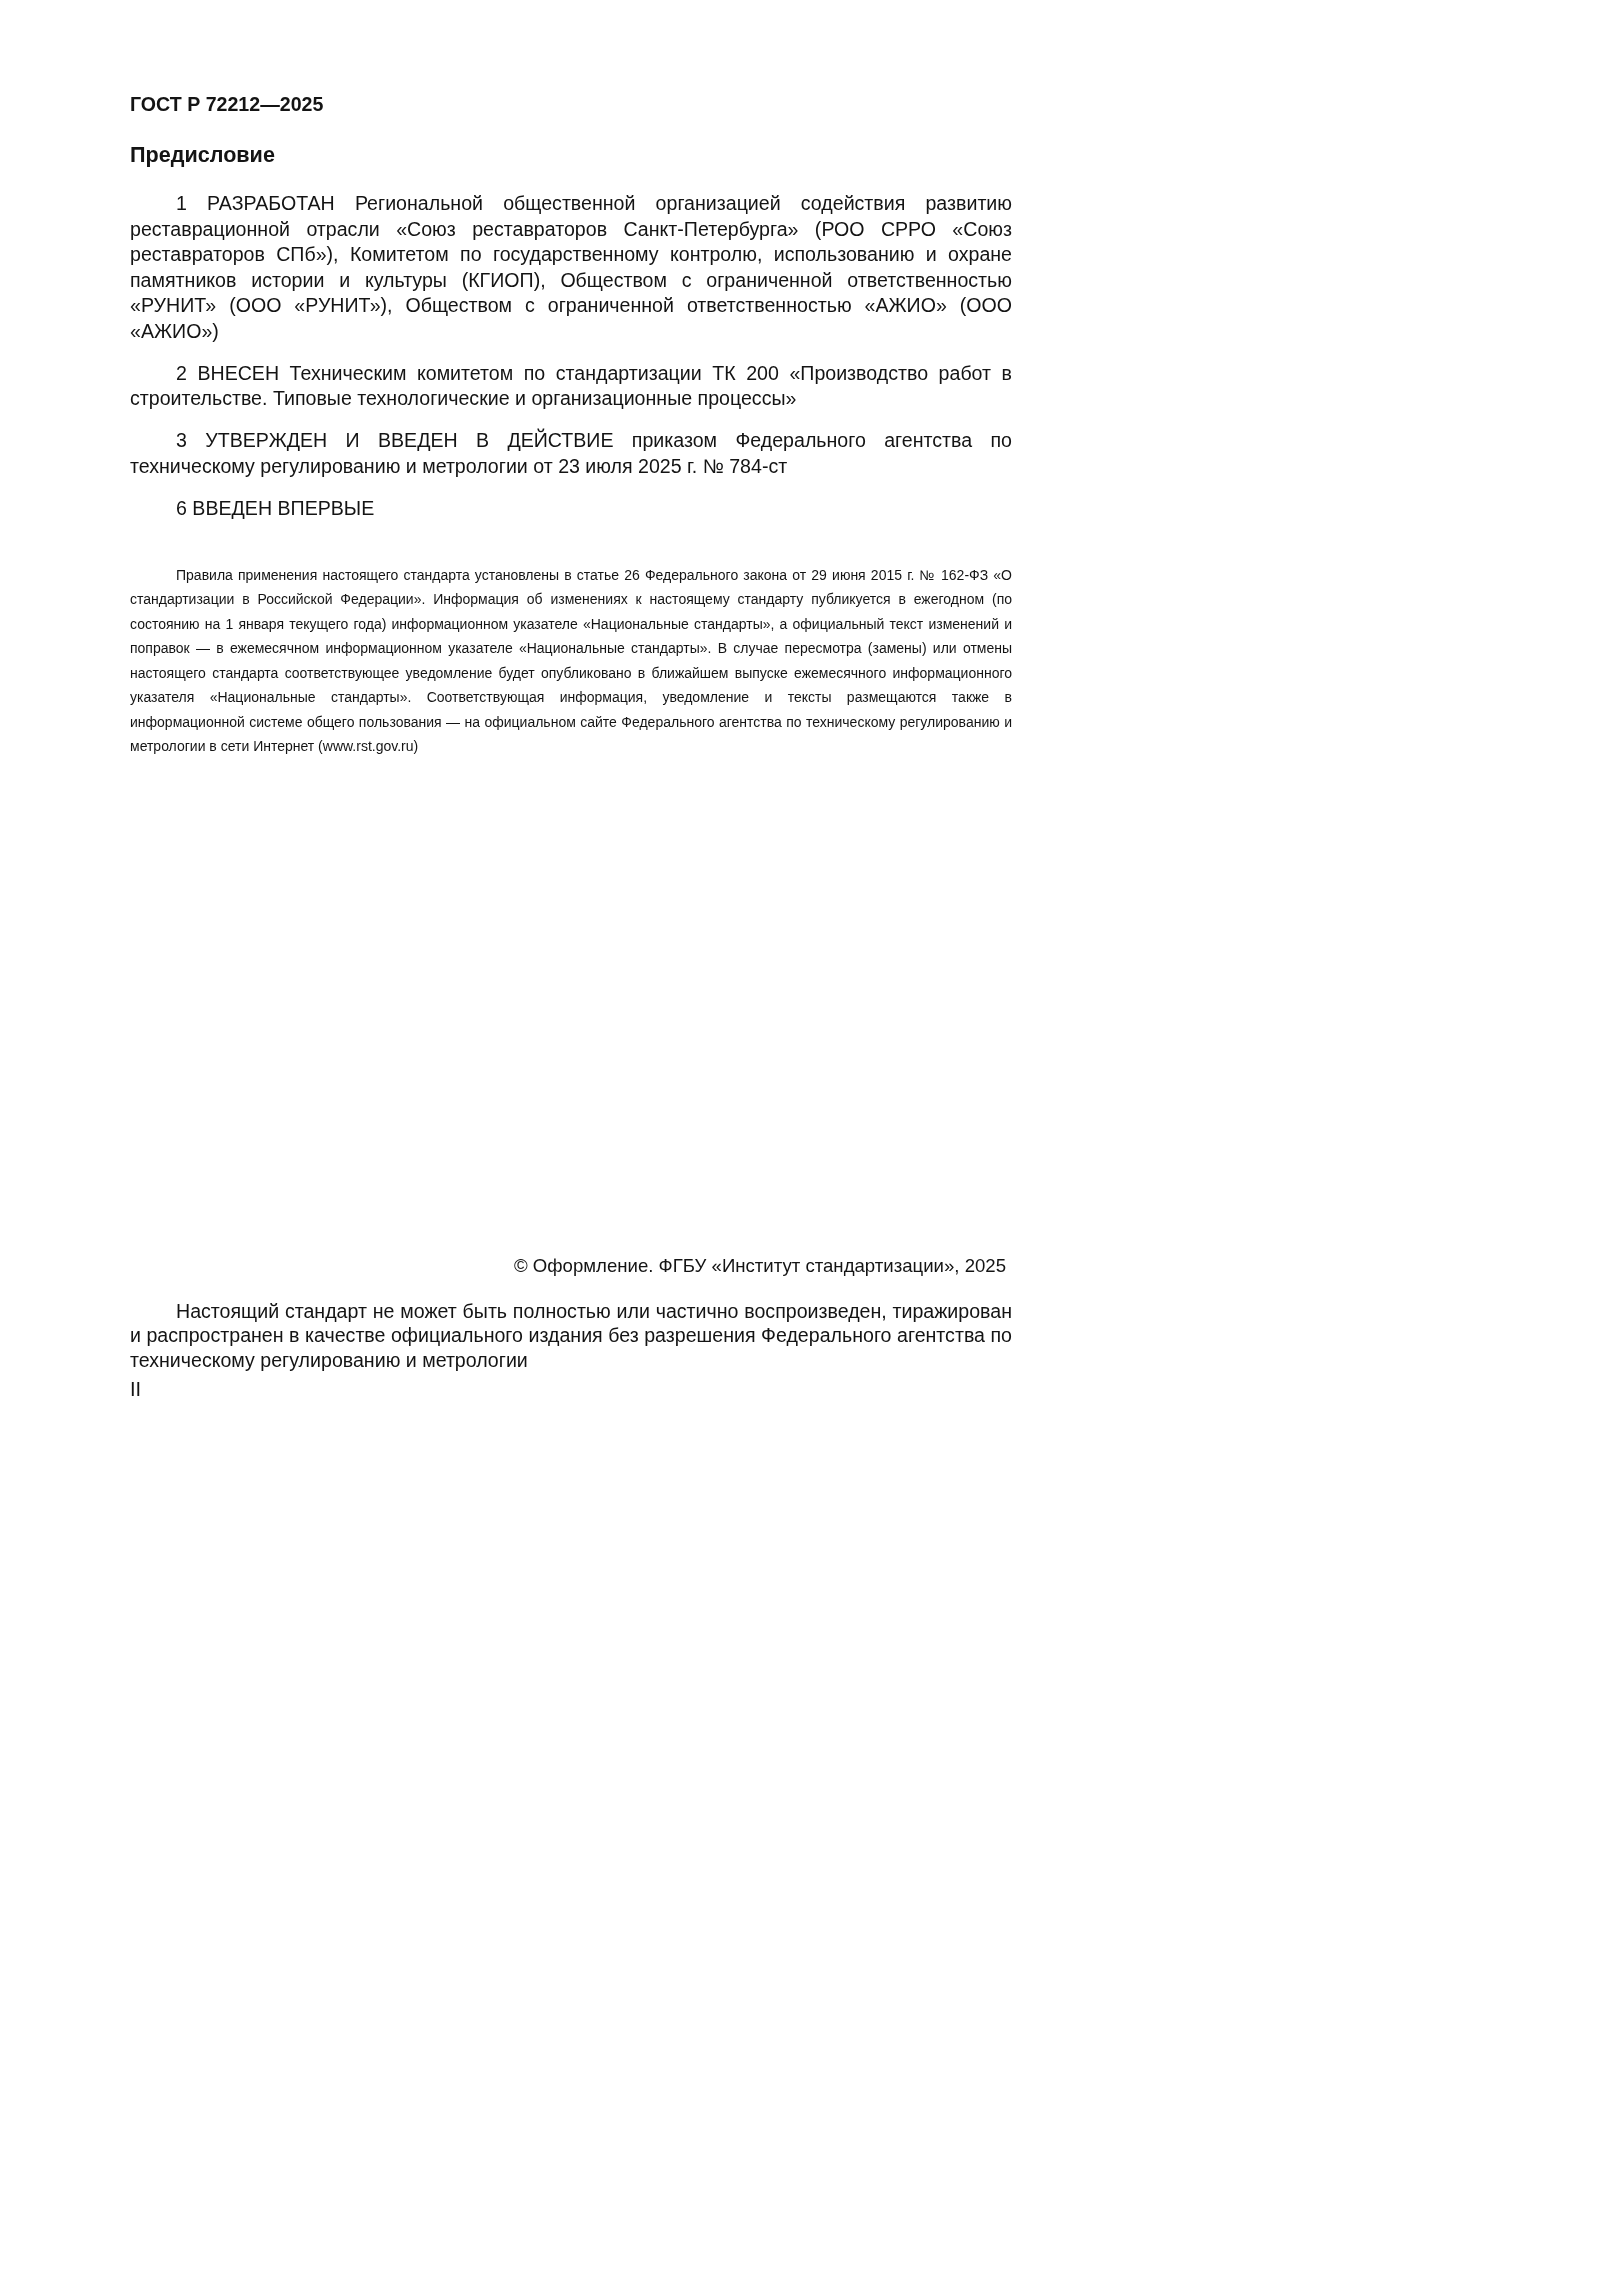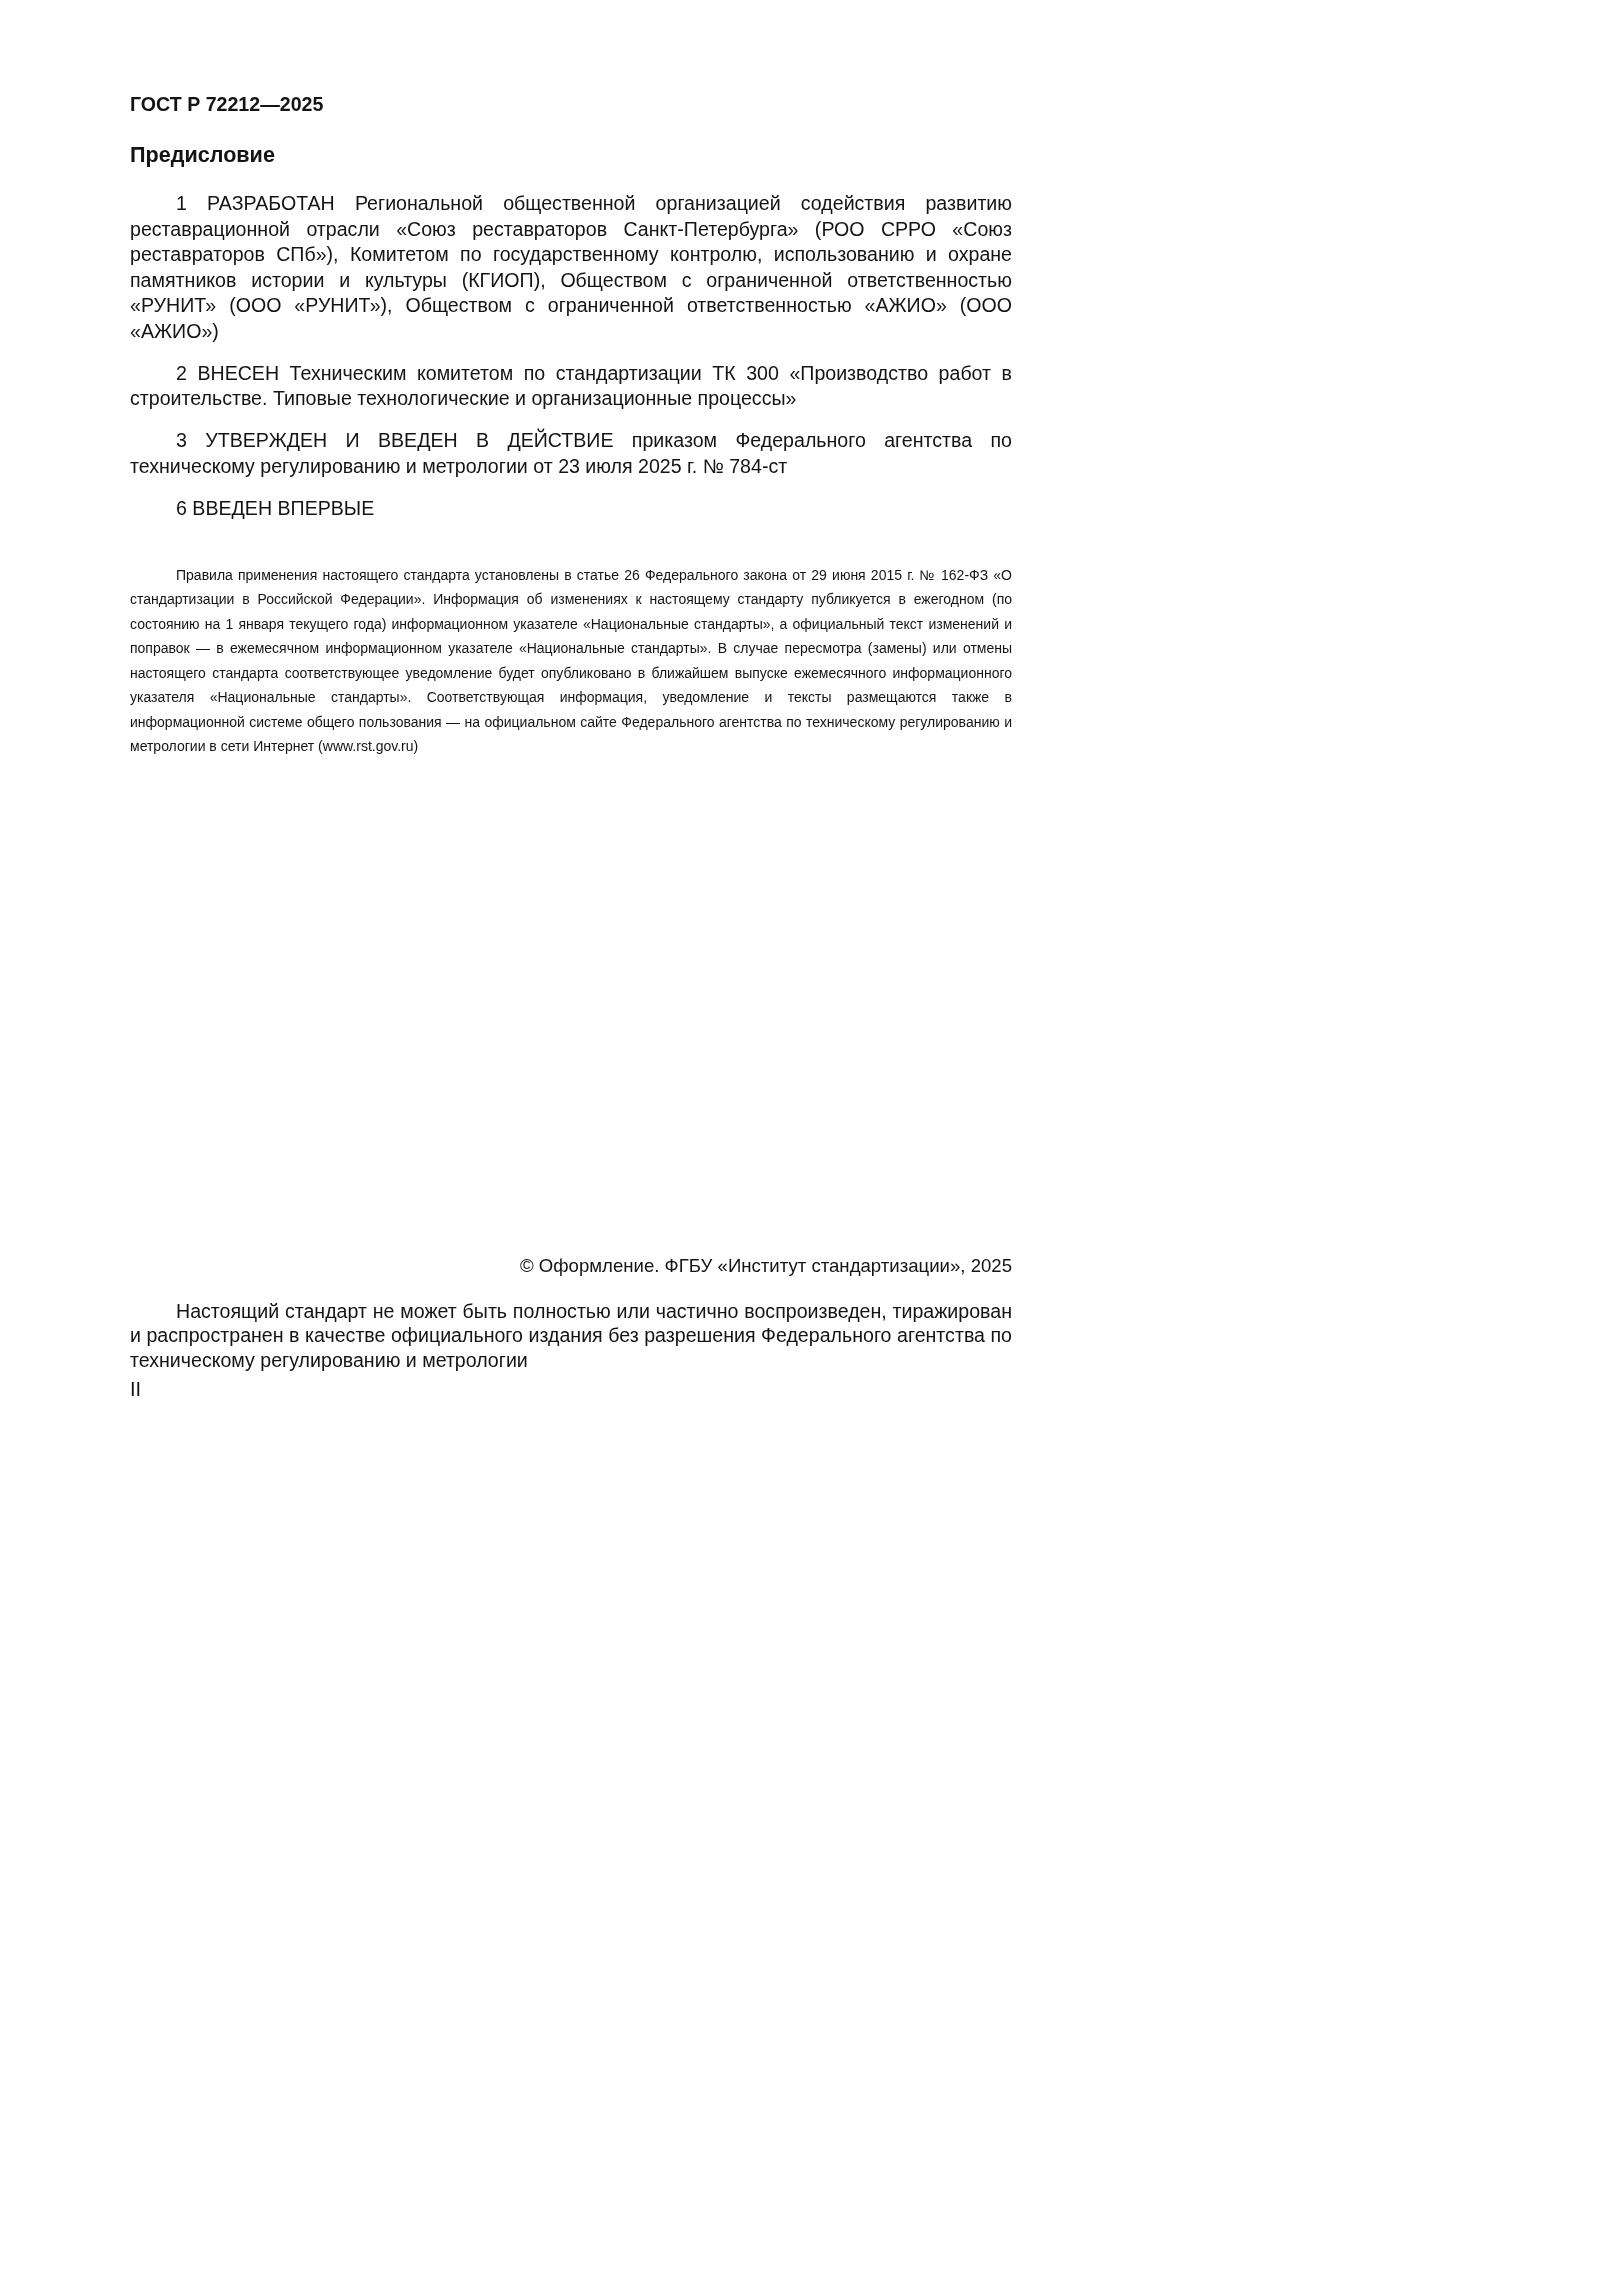--- a/index.html
+++ b/index.html
@@ -45,21 +45,21 @@
     font-size: 14px;
     line-height: 24.5px;
     text-align: justify;
     text-indent: 46px;
     margin: 41px 0 0 0;
   }
   .copyright {
     font-size: 18.6px;
     line-height: 23.5px;
     text-align: right;
-    margin: 495px 0 0 0;
+    margin: 495px 6px 0 0;
   }
   .restriction {
     font-size: 19.6px;
     line-height: 24.5px;
     text-align: justify;
     text-indent: 46px;
     margin: 21.6px 0 0 0;
   }
   .page-number {
     font-size: 20px;
@@ -72,21 +72,21 @@
 
 <div class="page">
   <div class="column">
 
     <div class="std-number">ГОСТ Р 72212—2025</div>
 
     <div class="foreword-title">Предисловие</div>
 
     <p class="body-p">1 РАЗРАБОТАН Региональной общественной организацией содействия развитию реставрационной отрасли «Союз реставраторов Санкт-Петербурга» (РОО СРРО «Союз реставраторов СПб»), Комитетом по государственному контролю, использованию и охране памятников истории и культуры (КГИОП), Обществом с ограниченной ответственностью «РУНИТ» (ООО «РУНИТ»), Обществом с ограниченной ответственностью «АЖИО» (ООО «АЖИО»)</p>
 
-    <p class="body-p">2 ВНЕСЕН Техническим комитетом по стандартизации ТК 300 «Производство работ в строительстве. Типовые технологические и организационные процессы»</p>
+    <p class="body-p">2 ВНЕСЕН Техническим комитетом по стандартизации ТК 200 «Производство работ в строительстве. Типовые технологические и организационные процессы»</p>
 
     <p class="body-p">3 УТВЕРЖДЕН И ВВЕДЕН В ДЕЙСТВИЕ приказом Федерального агентства по техническому регулированию и метрологии от 23 июля 2025 г. № 784-ст</p>
 
     <p class="body-p">6 ВВЕДЕН ВПЕРВЫЕ</p>
 
     <p class="rules">Правила применения настоящего стандарта установлены в статье 26 Федерального закона от 29 июня 2015 г. № 162-ФЗ «О стандартизации в Российской Федерации». Информация об изменениях к настоящему стандарту публикуется в ежегодном (по состоянию на 1 января текущего года) информационном указателе «Национальные стандарты», а официальный текст изменений и поправок — в ежемесячном информационном указателе «Национальные стандарты». В случае пересмотра (замены) или отмены настоящего стандарта соответствующее уведомление будет опубликовано в ближайшем выпуске ежемесячного информационного указателя «Национальные стандарты». Соответствующая информация, уведомление и тексты размещаются также в информационной системе общего пользования — на официальном сайте Федерального агентства по техническому регулированию и метрологии в сети Интернет (www.rst.gov.ru)</p>
 
     <div class="copyright">© Оформление. ФГБУ «Институт стандартизации», 2025</div>
 
     <p class="restriction">Настоящий стандарт не может быть полностью или частично воспроизведен, тиражирован и распространен в качестве официального издания без разрешения Федерального агентства по техническому регулированию и метрологии</p>

